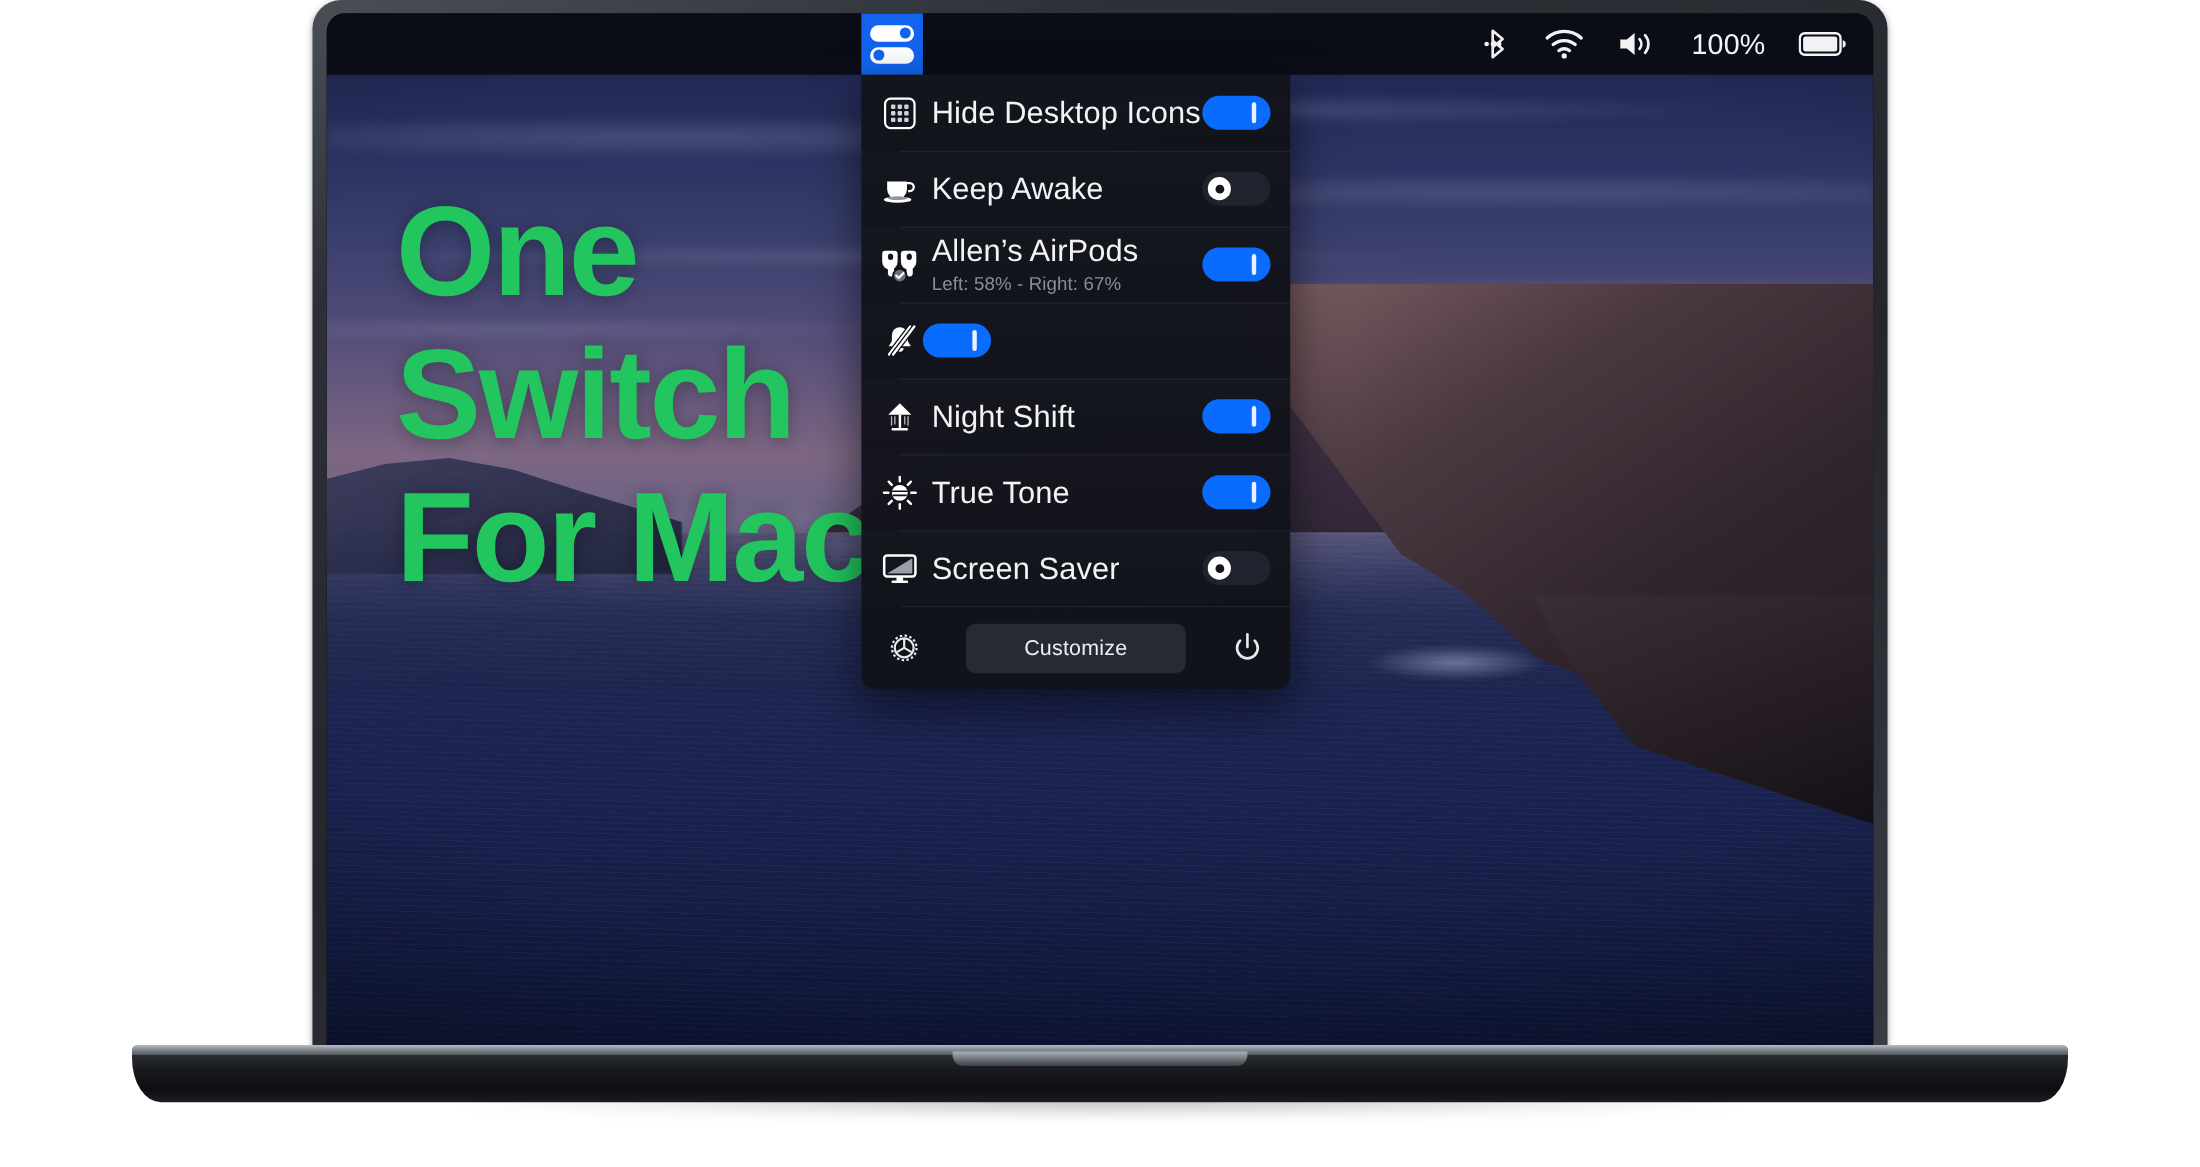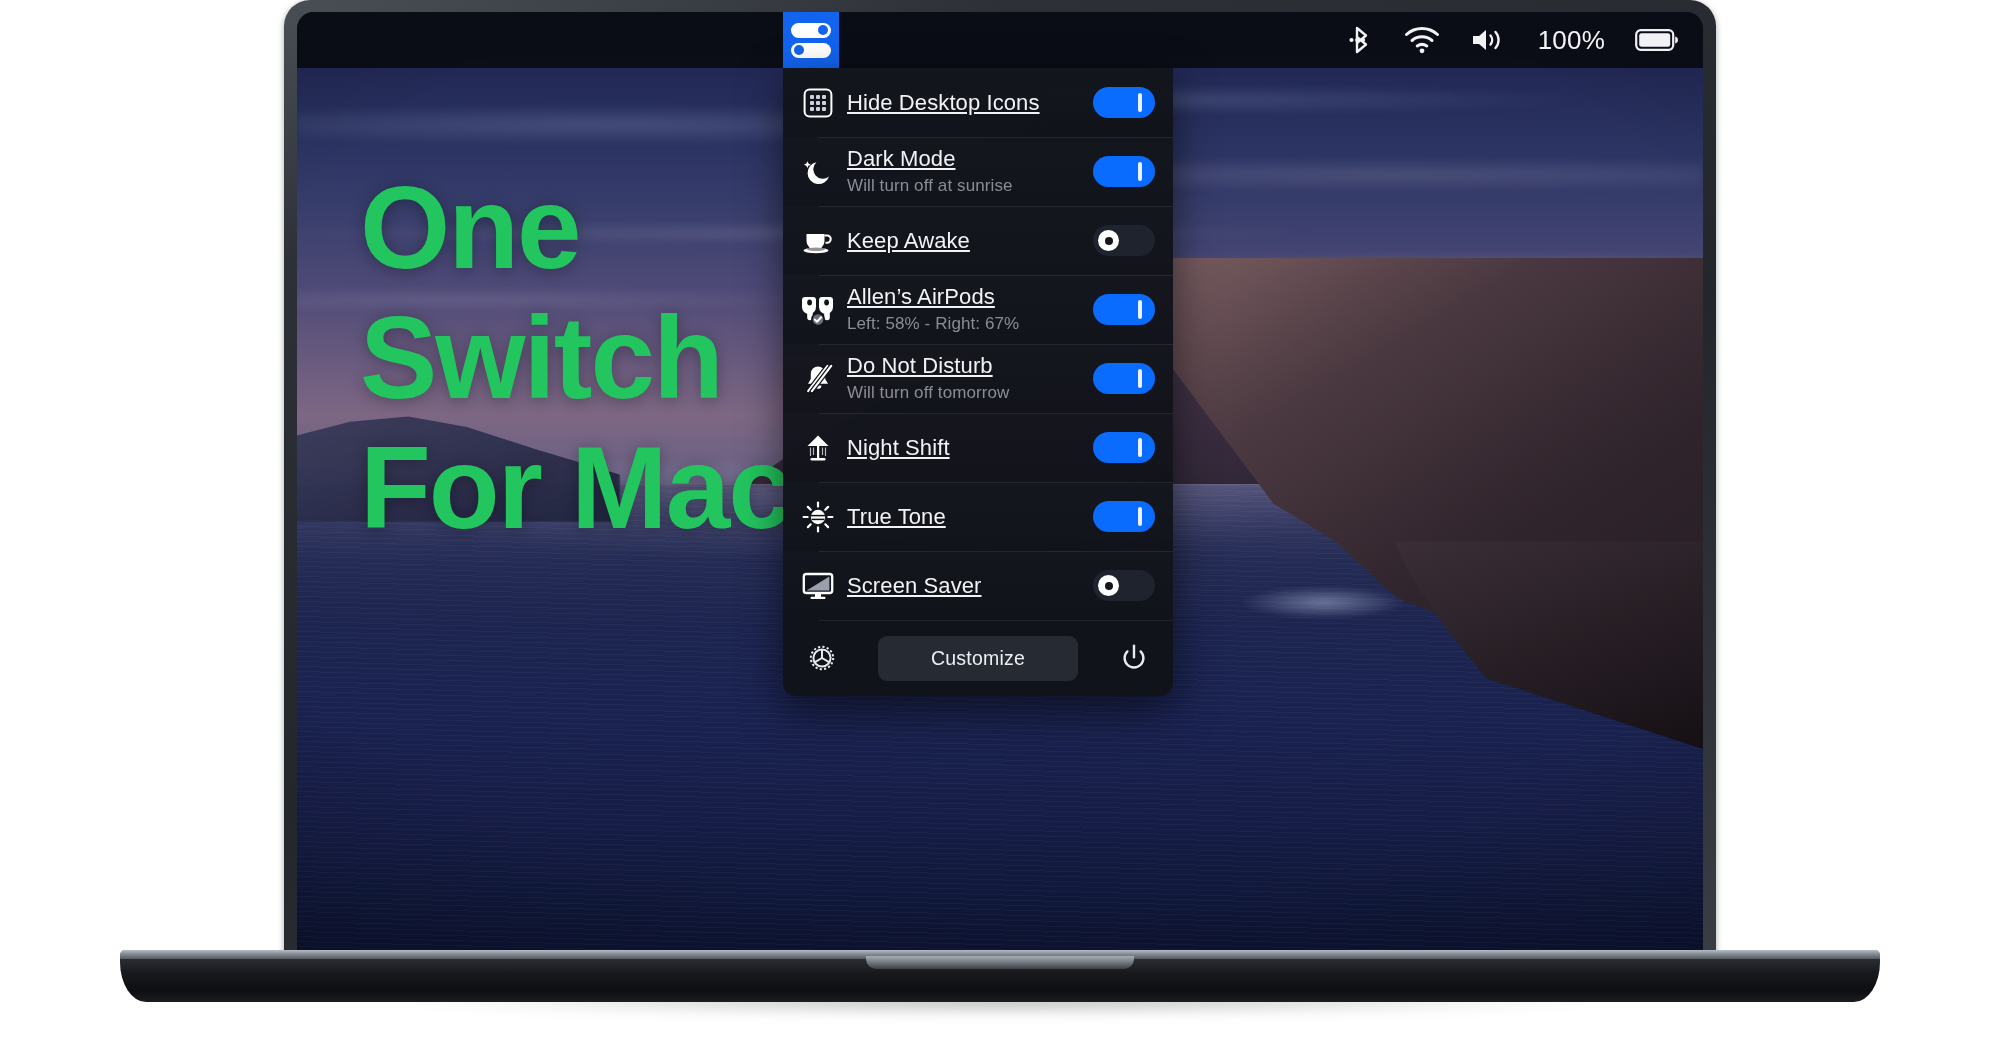--- a/index.html
+++ b/index.html
@@ -193,21 +193,21 @@
   #panel-footer::before {
     content:""; position:absolute; left:36px; right:0; top:0; height:1px;
     background: rgba(255,255,255,.075);
   }
   .row-icon {
     width:42px; min-width:42px; height:42px;
     display:flex; align-items:center; justify-content:center;
     color:#ffffff;
   }
   .row-text { flex:1; padding-left:8px; display:flex; flex-direction:column; justify-content:center; }
-  .row-title { color:#f3f3f6; font-size:22px; line-height:1.25; letter-spacing:.1px;text-decoration:underline; }
+  .row-title { color:#f3f3f6; font-size:28px; line-height:1.25; letter-spacing:.1px; }
   .row-sub { color:#8b8d96; font-size:17px; line-height:1.35; margin-top:3px; letter-spacing:.1px; }
 
   
   .toggle {
     width:62px; min-width:62px; height:31px; border-radius:16px;
     position:relative; display:block;
   }
   .toggle.on  { background:#0a6bff; }
   .toggle.off { background:#1f232d; }
   .toggle.on .bar {
@@ -369,36 +369,20 @@
             </svg>
           </span>
           <span class="row-text">
             <span class="row-title">Hide Desktop Icons</span>
           </span>
           <span class="toggle on">
               <span class="bar"></span>
             </span>
         </div>
 
-        <div class="row">
-          <span class="row-icon">
-            <svg width="32" height="32" viewBox="0 0 32 32">
-              <path d="M27 20.5 A11 11 0 1 1 14.5 6.2 A9.4 9.4 0 0 0 27 20.5 Z" fill="#ffffff"></path>
-              <path d="M5.4 5.2 l1.05 2.4 l2.4 1.05 l-2.4 1.05 l-1.05 2.4 l-1.05 -2.4 l-2.4 -1.05 l2.4 -1.05 Z" fill="#ffffff"></path>
-              <path d="M9.6 13.2 l0.78 1.75 l1.75 0.78 l-1.75 0.78 l-0.78 1.75 l-0.78 -1.75 l-1.75 -0.78 l1.75 -0.78 Z" fill="#ffffff"></path>
-            </svg>
-          </span>
-          <span class="row-text">
-            <span class="row-title">Dark Mode</span>
-            <span class="row-sub">Will turn off at sunrise</span>
-          </span>
-          <span class="toggle on">
-              <span class="bar"></span>
-            </span>
-        </div>
 
         <div class="row">
           <span class="row-icon">
             <svg width="34" height="30" viewBox="0 0 34 30">
               <path d="M5.5 8 h18 v7 a9 9 0 0 1 -18 0 Z" fill="#ffffff"></path>
               <path d="M23.5 9.5 h2.6 a3.6 3.6 0 0 1 0 7.2 h-1.6" fill="none" stroke="#ffffff" stroke-width="2.1"></path>
               <ellipse cx="15" cy="24.5" rx="12.5" ry="2.8" fill="#ffffff"></ellipse>
               <ellipse cx="15" cy="23.2" rx="9" ry="1.7" fill="#11131a" opacity=".45"></ellipse>
             </svg>
           </span>
@@ -435,24 +419,20 @@
         <div class="row">
           <span class="row-icon">
             <svg width="32" height="32" viewBox="0 0 32 32">
               <path d="M16 3.5 a7.2 7.2 0 0 1 7.2 7.2 v5.4 l2.8 4.6 h-20 l2.8 -4.6 v-5.4 A7.2 7.2 0 0 1 16 3.5 Z" fill="#ffffff"></path>
               <path d="M12.6 22.4 h6.8 a3.4 3.4 0 0 1 -6.8 0 Z" fill="#ffffff"></path>
               <path d="M25.5 2.8 L6.2 28.2" stroke="#11131a" stroke-width="4.6" stroke-linecap="round"></path>
               <path d="M25.5 2.8 L6.2 28.2" stroke="#ffffff" stroke-width="2.2" stroke-linecap="round"></path>
               <path d="M29.2 2.8 L9.9 28.2" stroke="#11131a" stroke-width="4.6" stroke-linecap="round"></path>
               <path d="M29.2 2.8 L9.9 28.2" stroke="#ffffff" stroke-width="2.2" stroke-linecap="round"></path>
             </svg>
-          </span>
-          <span class="row-text">
-            <span class="row-title">Do Not Disturb</span>
-            <span class="row-sub">Will turn off tomorrow</span>
           </span>
           <span class="toggle on">
               <span class="bar"></span>
             </span>
         </div>
 
         <div class="row">
           <span class="row-icon">
             <svg width="32" height="32" viewBox="0 0 32 32">
               <path d="M16 3.5 L26.5 14 h-21 Z" fill="#ffffff"></path>

